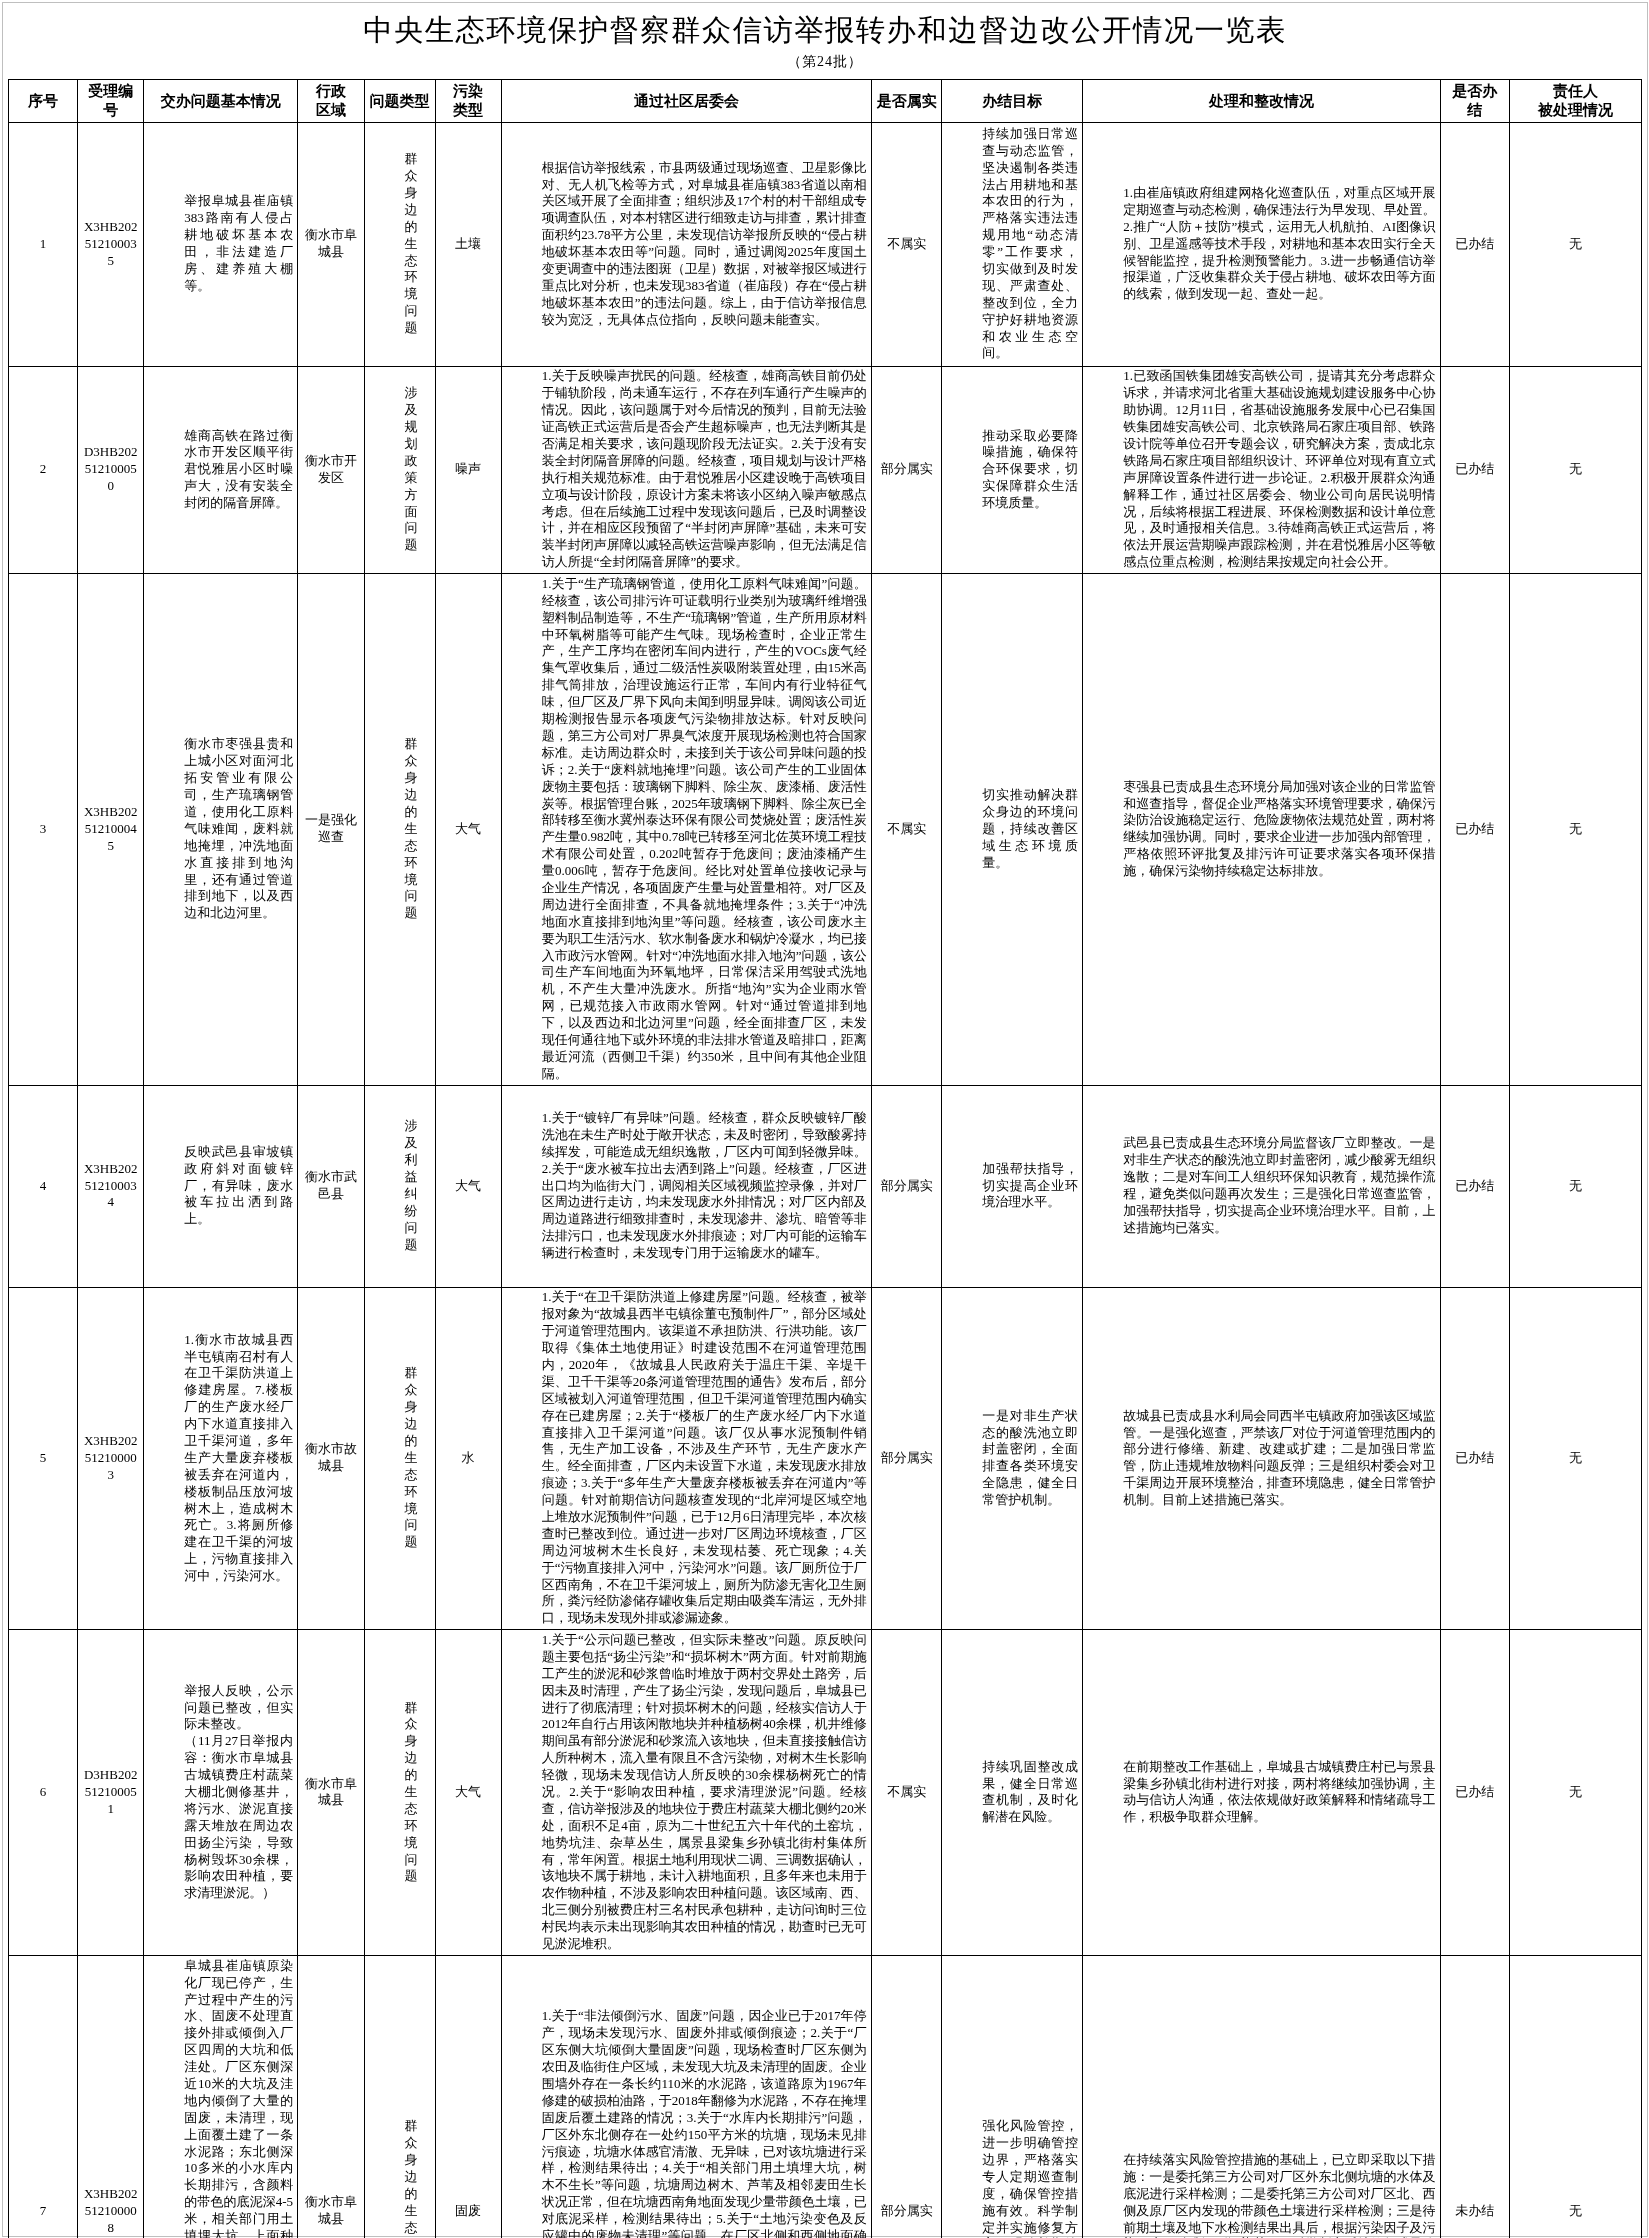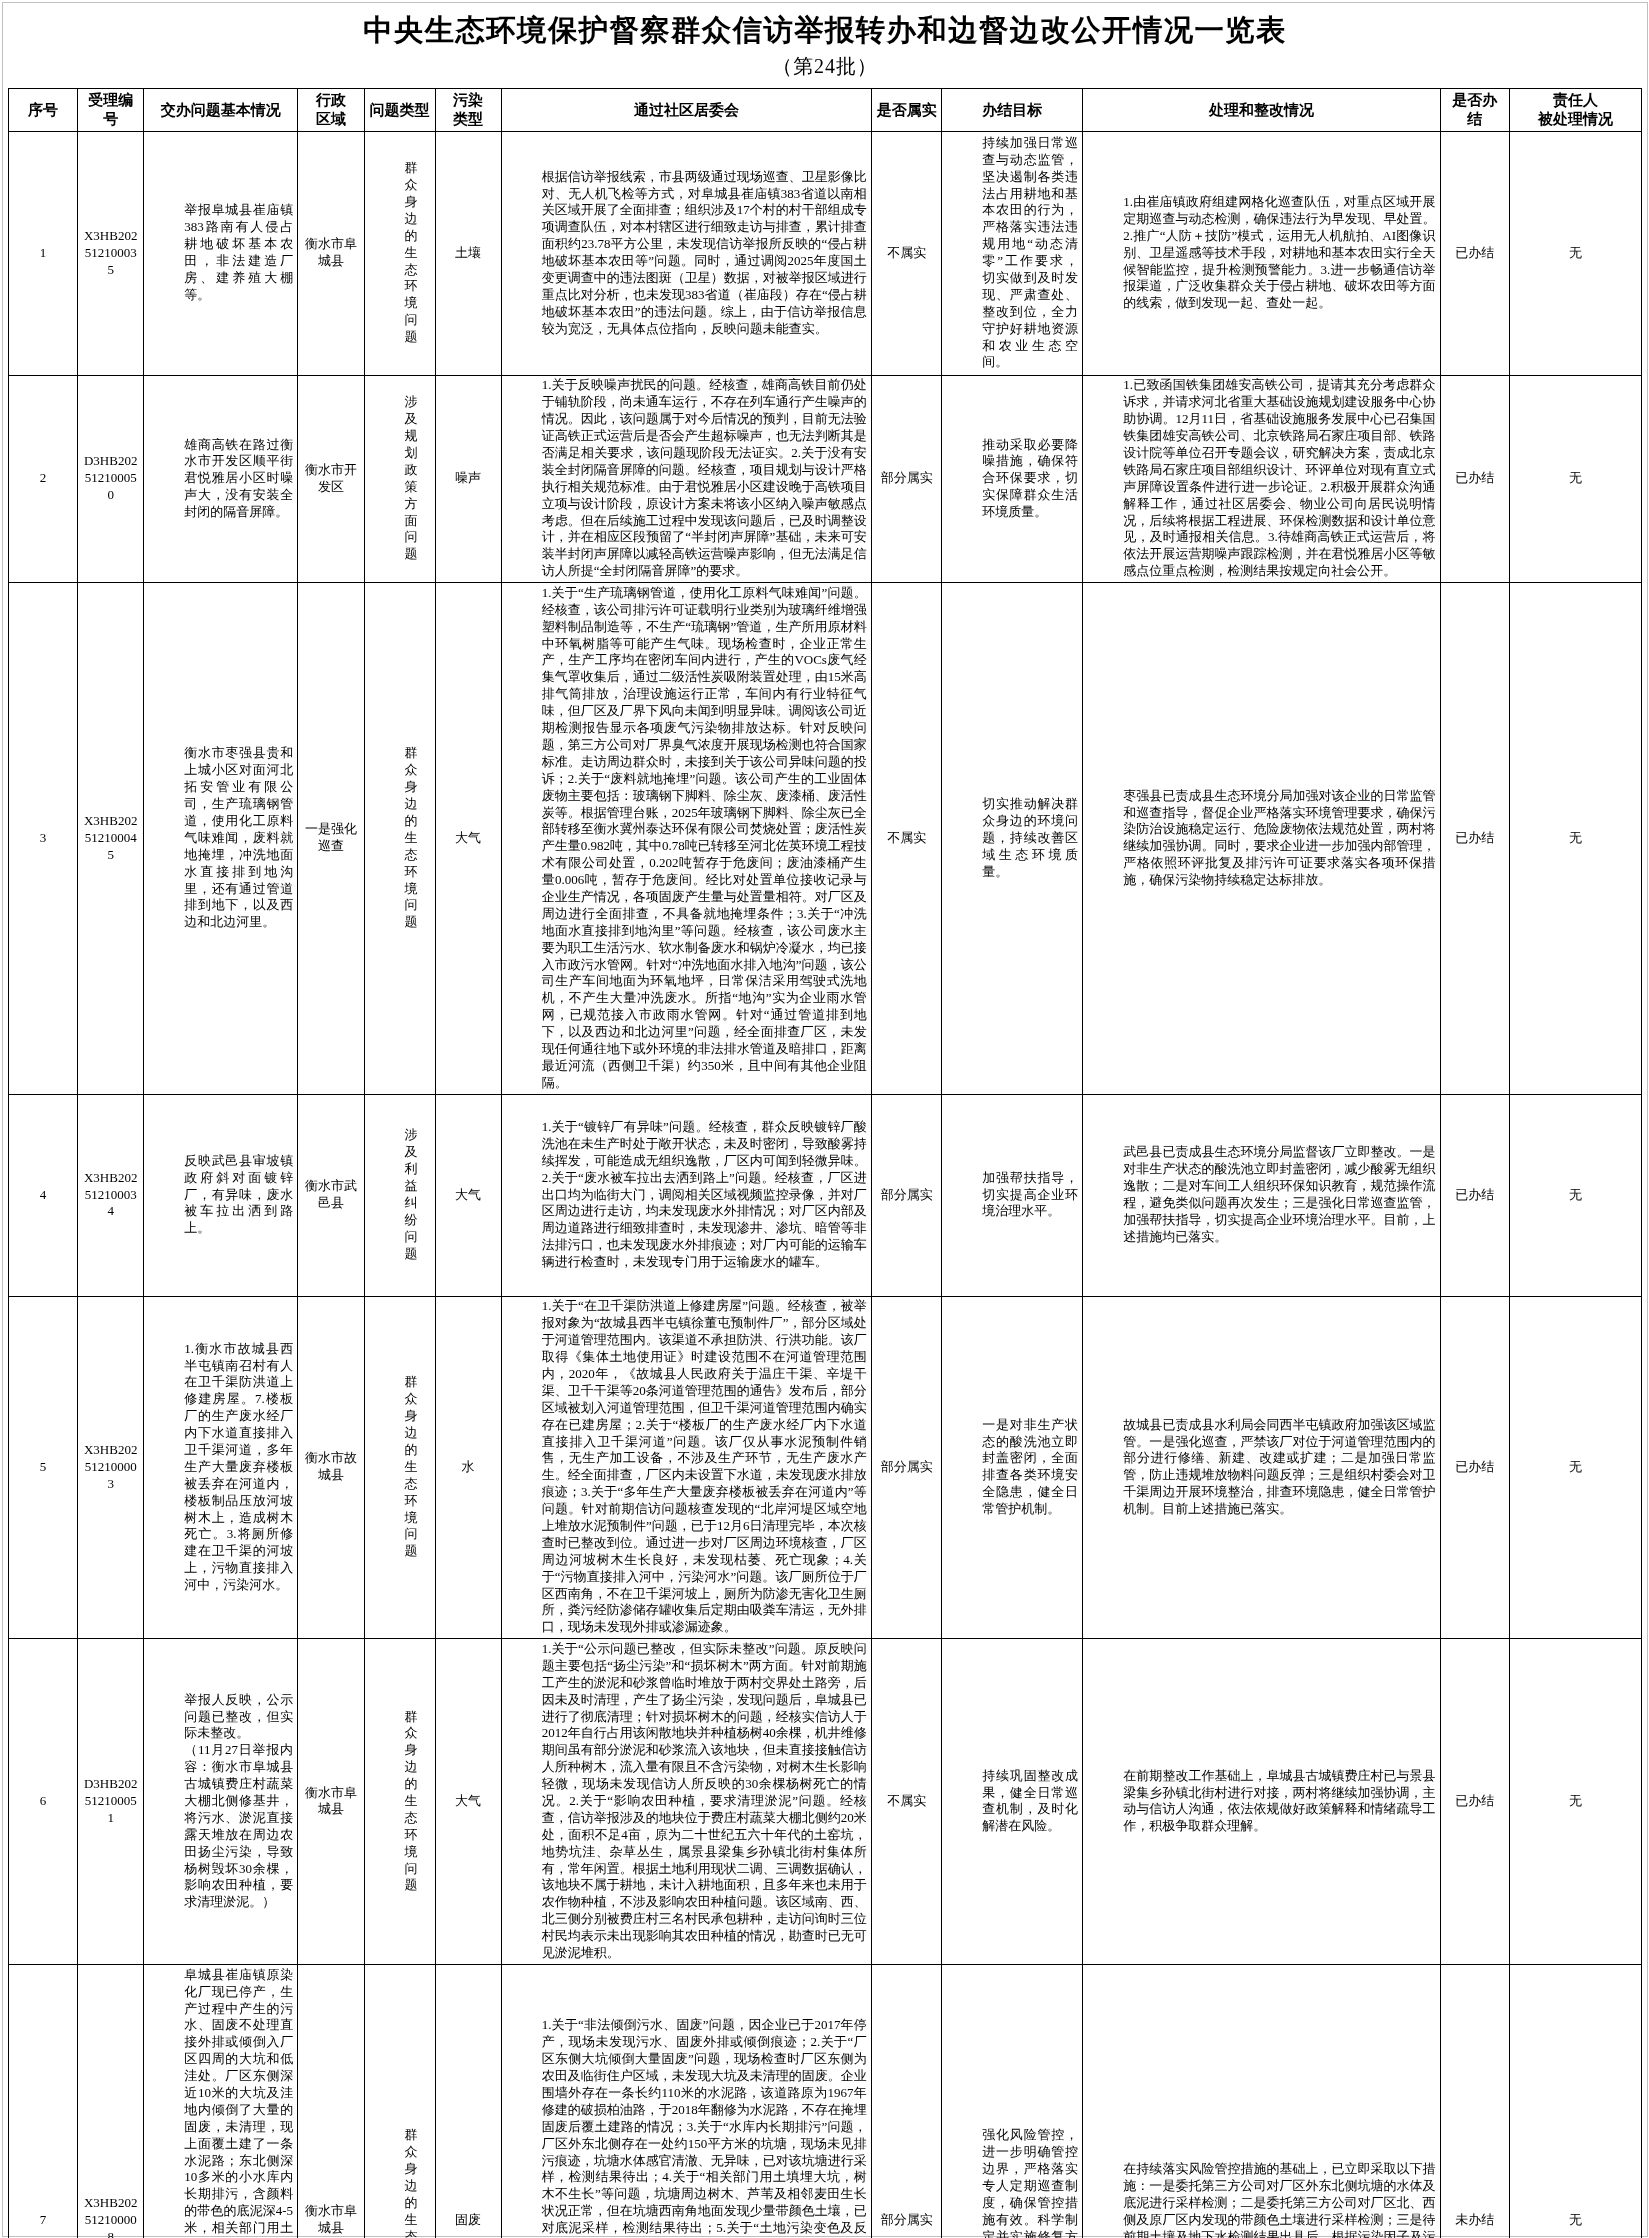--- a/index.html
+++ b/index.html
@@ -6,26 +6,26 @@
   body{
     width:1650px;height:2239px;position:relative;color:#000;
     font-family:"Liberation Serif","DejaVu Serif",serif;
     -webkit-font-smoothing:antialiased;
   }
   .page{
     position:absolute;left:1.9px;top:1.9px;right:1.9px;bottom:1.9px;
     border:0.9px solid #bfbfbf;background:#fff;
   }
   .title{
-    margin-top:11.4px;text-align:center;font-weight:bold;
+    margin-top:11.4px;text-align:center;font-weight:normal;
     font-size:29.4px;letter-spacing:1.4px;line-height:1.15;
     font-family:"Liberation Serif","DejaVu Serif",serif;
   }
   .subtitle{
-    text-align:center;font-size:20px;margin-top:4.7px;letter-spacing:0.9px;
+    text-align:center;font-size:14px;margin-top:4.7px;letter-spacing:0.9px;
   }
   table.grid{
     border-collapse:collapse;table-layout:fixed;
     width:1634px;margin:8.5px 0 0 5.2px;
     border:1.9px solid #000;
   }
   .grid th,.grid td{
     border:1.4px solid #000;
     padding:1.9px 4.3px;
     white-space:pre-line;

